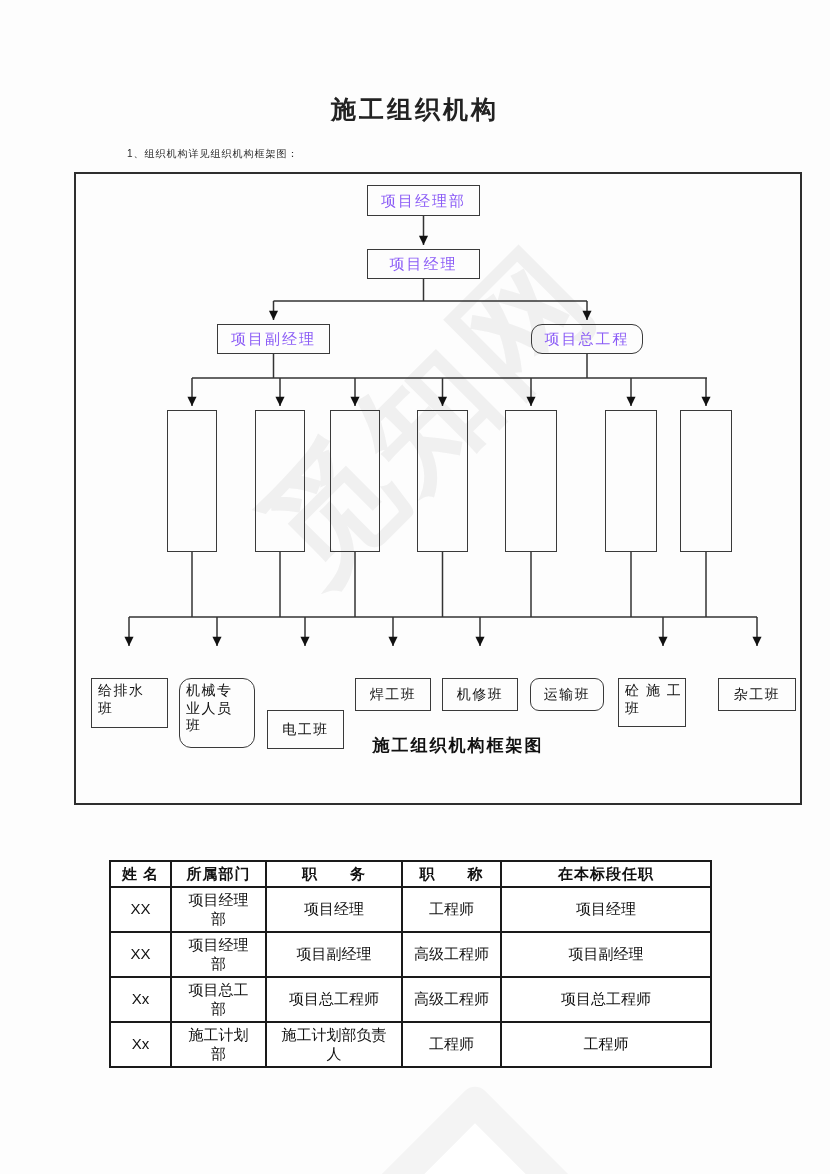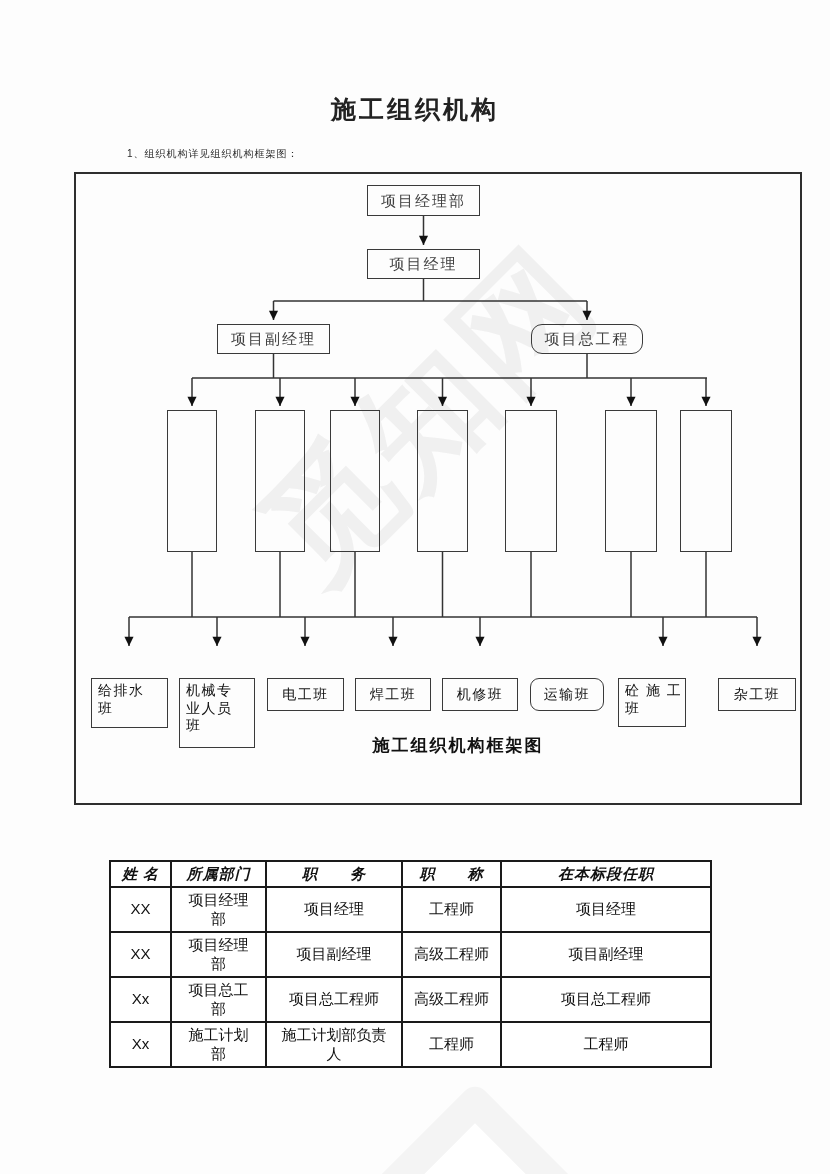--- a/index.html
+++ b/index.html
@@ -60,21 +60,21 @@
     border: 2px solid #2e2e2e;
     background: transparent;
   }
   .frame svg { position: absolute; left: 0; top: 0; }
 
   .node {
     position: absolute;
     border: 1.6px solid #3a3a3a;
     background: transparent;
     display: flex; align-items: center; justify-content: center;
-    font-size: 15px; letter-spacing: 2px; color: #404040;
+    font-size: 15px; letter-spacing: 2px; color: #8b5cf6;
     line-height: 1.2;
   }
   .tallbox {
     position: absolute;
     border: 1.6px solid #3a3a3a;
     background: transparent;
     top: 236px; height: 142px;
   }
   .team {
     position: absolute;
@@ -107,21 +107,21 @@
   .staff-table td, .staff-table th {
     border: 2px solid #1a1a1a;
     text-align: center;
     vertical-align: middle;
     font-size: 15px;
     color: #111;
     white-space: pre-line;
     line-height: 1.25;
     padding: 1px 2px;
   }
-  .staff-table th { font-weight: bold; height: 26px; letter-spacing: 1px; font-style: italic; }
+  .staff-table th { font-weight: bold; height: 26px; letter-spacing: 1px; }
   .staff-table td { height: 45px; }
 </style>
 </head>
 <body>
 
 <div class="wm wm-main">觅知网</div>
 <div class="wm-bottom-shape"></div>
 
 <div class="doc-title">施工组织机构</div>
 <div class="doc-subtitle">1、组织机构详见组织机构框架图：</div>
@@ -181,24 +181,24 @@
   <div class="tallbox" style="left:91px;  width:50px;"></div>
   <div class="tallbox" style="left:179px; width:50px;"></div>
   <div class="tallbox" style="left:254px; width:50px;"></div>
   <div class="tallbox" style="left:341px; width:51px;"></div>
   <div class="tallbox" style="left:429px; width:52px;"></div>
   <div class="tallbox" style="left:529px; width:52px;"></div>
   <div class="tallbox" style="left:604px; width:52px;"></div>
 
   <div class="team multiline" style="left:15px;  width:77px; height:50px;">给排水
 班</div>
-  <div class="team multiline" style="left:103px; width:76px; height:70px;">机械专
+  <div class="team multiline" style="left:103px; width:76px; height:70px;border-radius:12px;">机械专
 业人员
 班</div>
-  <div class="team center" style="left:191px; width:77px; height:33px;">电工班</div>
+  <div class="team center" style="left:191px; width:77px; height:39px;margin-top:32px;">电工班</div>
   <div class="team center" style="left:279px; width:76px; height:33px;">焊工班</div>
   <div class="team center" style="left:366px; width:76px; height:33px;">机修班</div>
   <div class="team center" style="left:454px; width:74px; height:33px;border-radius:9px;">运输班</div>
   <div class="team multiline" style="left:542px; width:68px; height:49px;">砼 施 工
 班</div>
   <div class="team center" style="left:642px; width:78px; height:33px;">杂工班</div>
 
   <div class="chart-caption">施工组织机构框架图</div>
 </div>
 

